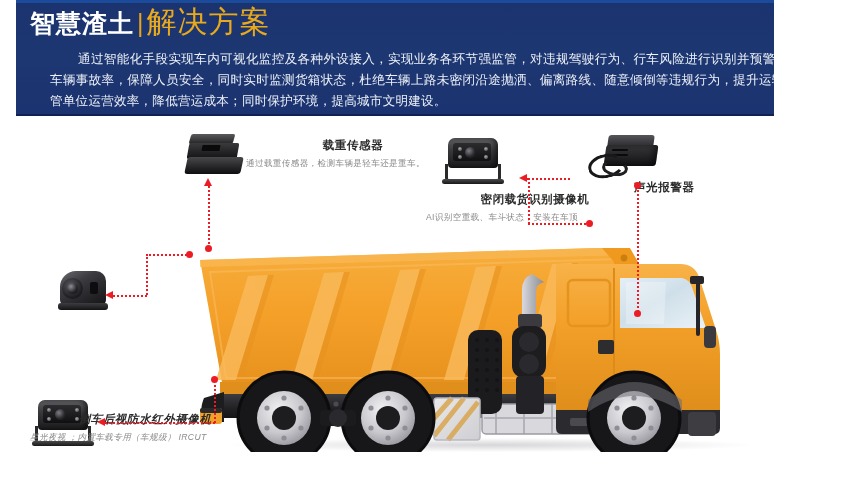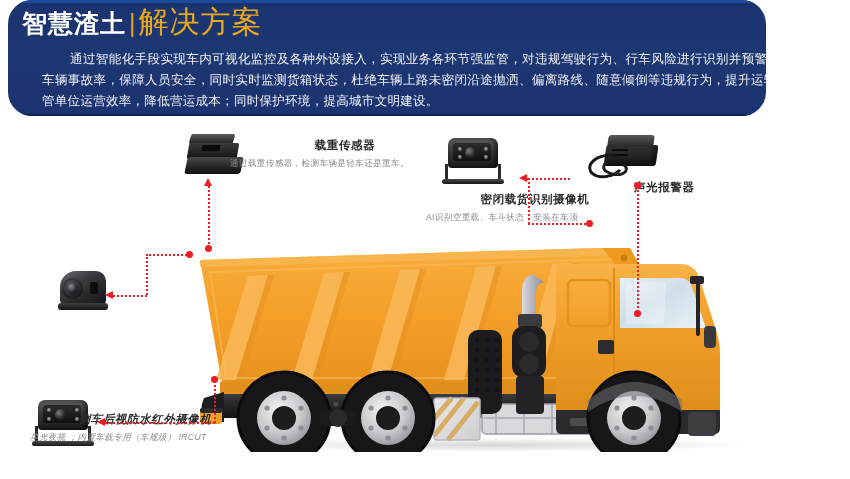--- a/index.html
+++ b/index.html
@@ -6,24 +6,23 @@
   html, body {
     width: 850px; height: 479px;
     overflow: hidden;
     background: #ffffff;
     font-family: "Liberation Sans", "DejaVu Sans", sans-serif;
   }
   #page { position: relative; width: 850px; height: 479px; background: #fff; }
 
   
   #banner {
-    position: absolute; left: 8px; top: 0; width: 758px; height: 116px;
+    position: absolute; left: 16px; top: 0; width: 758px; height: 116px;
     background: linear-gradient(180deg, #17326d 0%, #1b3470 6%, #1d3772 50%, #1b3370 100%);
     overflow: hidden;
-    border-radius: 24px;
   }
   #banner-topline {
     position: absolute; left: 0; top: 0; width: 850px; height: 3px;
     background: #1c4b9c;
   }
   #banner-botline {
     position: absolute; left: 0; bottom: 0; width: 850px; height: 2px;
     background: #0f2253;
   }
   #title-row {
@@ -403,21 +402,21 @@
   </div>
 
   <div class="device dev-sensor" style="left:186px; top:134px;">
     <div class="s-top"></div>
       <div class="s-mid"></div>
       <div class="s-notch"></div>
       <div class="s-bot"></div>
   </div>
   <div class="callout" style="left:230px; top:138px;">
     <div class="callout-title">载重传感器</div>
-    <div class="callout-desc" style="width:230px;">通过载重传感器，检测车辆是轻车还是重车。</div>
+    <div class="callout-desc" style="width:230px;margin-left:16px;">通过载重传感器，检测车辆是轻车还是重车。</div>
   </div>
 
   <div class="conn-v" style="left:208px; top:186px; height:62px;"></div>
   <div class="arrow-u" style="left:204px; top:178px;"></div>
   <div class="conn-dot" style="left:205px; top:245px;"></div>
 
   <div class="device dev-cambox" style="left:442px; top:136px;">
     <div class="c-body"></div>
     <div class="c-face"></div>
     <div class="ir" style="left:16px; top:11px;"></div>

